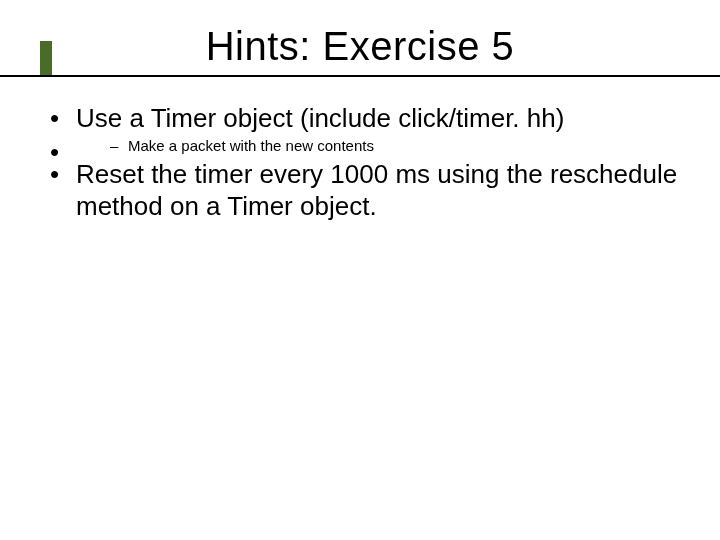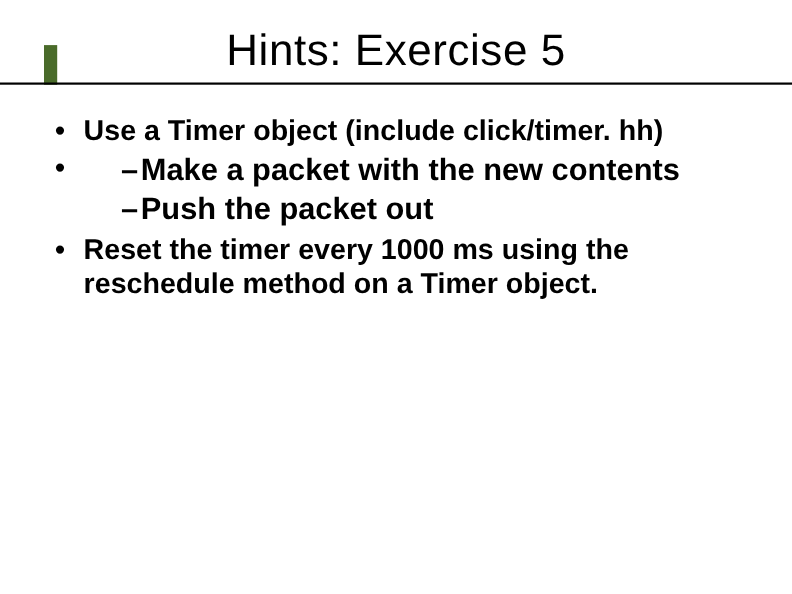--- a/index.html
+++ b/index.html
@@ -43,21 +43,20 @@
     position: absolute;
     left: 0px;
     top: -34px;
     width: 12px;
     height: 36px;
     background: #4a6b2a;
   }
   .body {
     font-size: 26px;
     line-height: 1.22;
-    font-weight: bold;
   }
   ul.top {
     list-style: none;
     margin: 0;
     padding: 0 0 0 10px;
   }
   ul.top > li {
     position: relative;
     padding-left: 26px;
     margin: 0 0 2px 0;
@@ -67,21 +66,21 @@
     position: absolute;
     left: 0;
     top: 0;
     font-size: 26px;
     line-height: 1.22;
   }
   ul.sub {
     list-style: none;
     margin: 2px 0 4px 0;
     padding: 0 0 0 34px;
-    font-size: 28px;
+    font-size: 15px;
     line-height: 1.25;
   }
   ul.sub > li {
     position: relative;
     padding-left: 18px;
     margin: 0;
   }
   ul.sub > li::before {
     content: "–";
     position: absolute;
@@ -100,20 +99,19 @@
     <div class="tick"></div>
     <div class="rule"></div>
   </div>
 
   <div class="body">
     <ul class="top">
       <li>Use a Timer object (include click/timer. hh)</li>
       <li>
         <ul class="sub">
           <li>Make a packet with the new contents</li>
-          <li>Push the packet out</li>
         </ul>
       </li>
       <li>Reset the timer every 1000 ms using the reschedule method on a Timer object.</li>
     </ul>
   </div>
 
 </div>
 
 </body></html>

